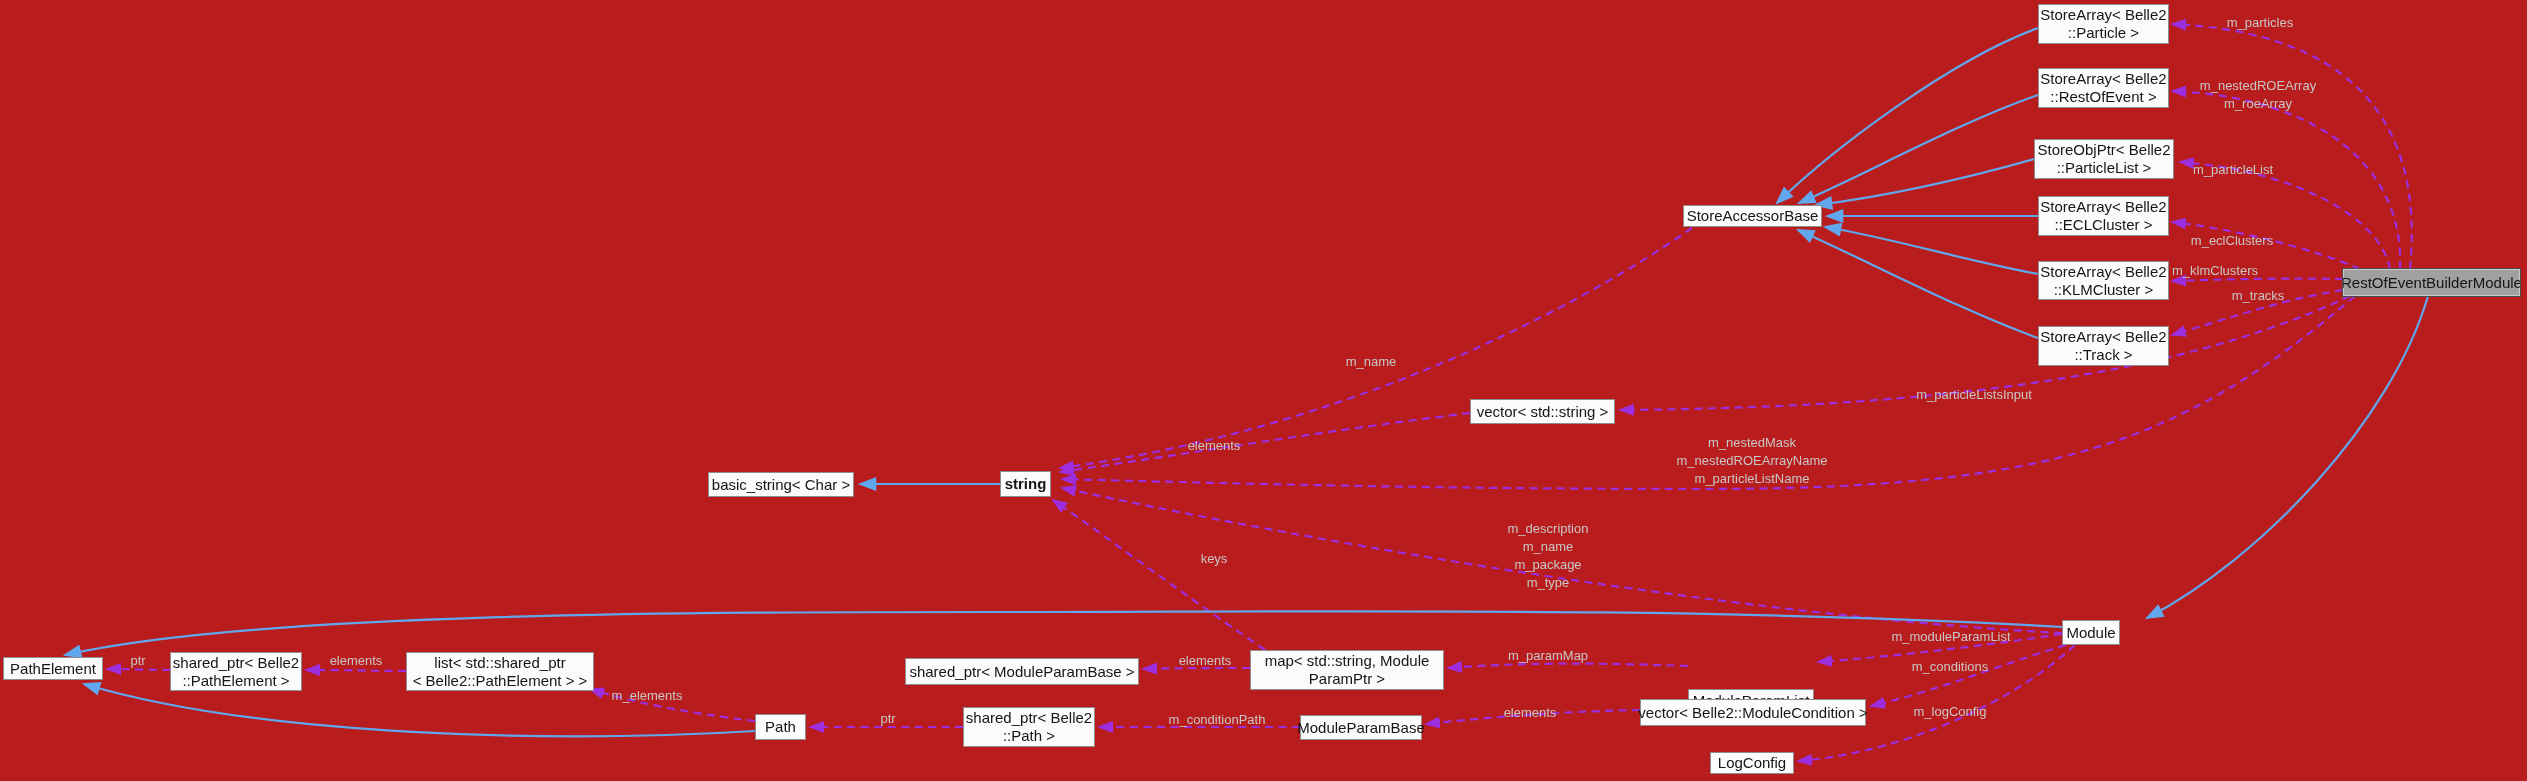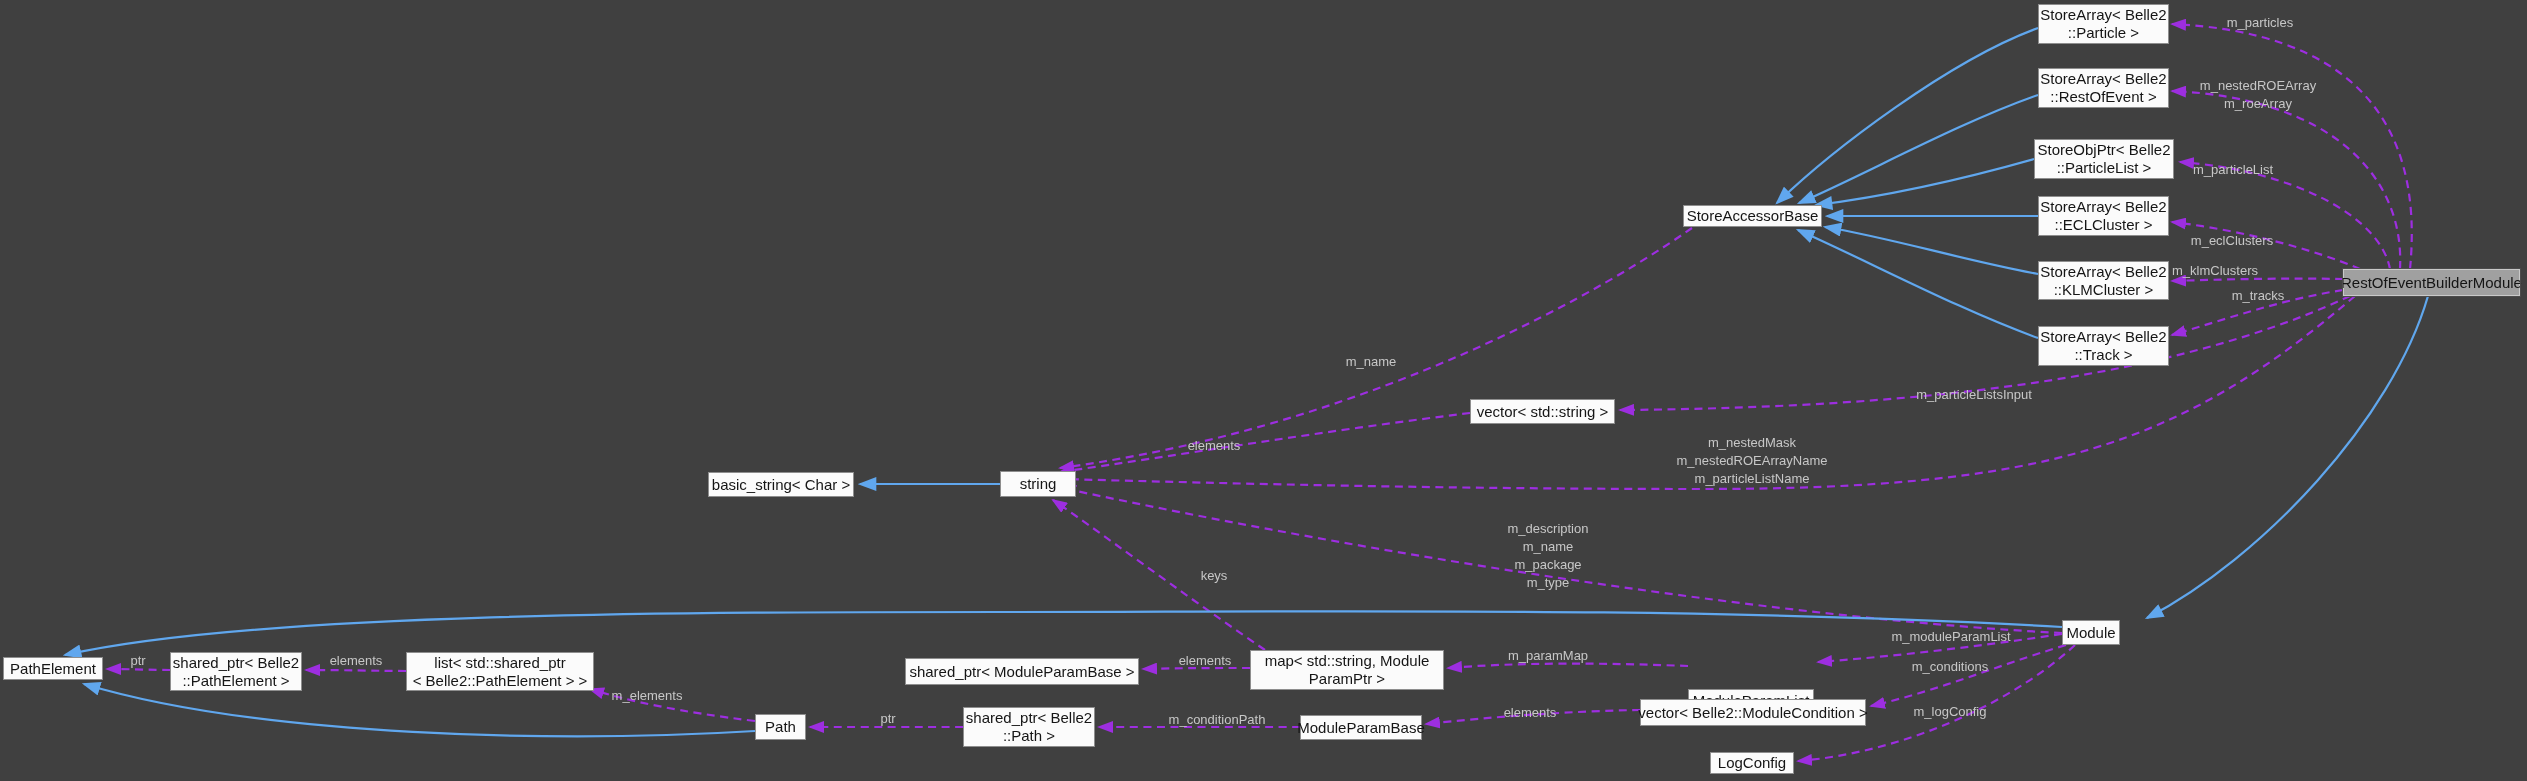--- a/index.html
+++ b/index.html
@@ -1,19 +1,19 @@
 <!DOCTYPE html>
 <html><head>
 <meta charset="utf-8">
 <style>
   html,body{margin:0;padding:0;background:#000;}
   #canvas{
     position:relative;
     width:2527px;height:781px;
-    background:#404040;
+    background:#b91c1c;
     font-family:"Liberation Sans", sans-serif;
     overflow:hidden;
   }
   #edge-svg{position:absolute;left:0;top:0;}
   .edge-uses{fill:none;stroke:#9d2ee0;stroke-width:2.2;stroke-dasharray:8 5.5;}
   .edge-inherits{fill:none;stroke:#60a7ee;stroke-width:2.2;}
   .node{
     position:absolute;
     display:flex;align-items:center;justify-content:center;
     text-align:center;
@@ -98,21 +98,21 @@
 ::ParticleList &gt;</div>
       <div class="node" style="left: 2038px; top: 196px; width: 131px; height: 40px;">StoreArray&lt; Belle2
 ::ECLCluster &gt;</div>
       <div class="node" style="left: 2038px; top: 261px; width: 131px; height: 39px;">StoreArray&lt; Belle2
 ::KLMCluster &gt;</div>
       <div class="node" style="left: 2038px; top: 326px; width: 131px; height: 40px;">StoreArray&lt; Belle2
 ::Track &gt;</div>
       <div class="node hl" style="left: 2343px; top: 269px; width: 177px; height: 27px;">RestOfEventBuilderModule</div>
       <div class="node" style="left: 1683px; top: 205px; width: 139px; height: 22px;">StoreAccessorBase</div>
       <div class="node" style="left: 1470px; top: 399px; width: 145px; height: 25px;">vector&lt; std::string &gt;</div>
-      <div class="node" style="left: 1000px; top: 471px; width: 76px; height: 26px;">string</div>
+      <div class="node" style="left: 1000px; top: 471px; width: 51px; height: 26px; font-weight: bold;">string</div>
       <div class="node" style="left: 708px; top: 472px; width: 146px; height: 25px;">basic_string&lt; Char &gt;</div>
       <div class="node" style="left: 2062px; top: 620px; width: 58px; height: 25px;">Module</div>
       <div class="node" style="left: 1688px; top: 689px; width: 126px; height: 24px;">ModuleParamList</div>
       <div class="node" style="left: 1640px; top: 699px; width: 226px; height: 27px;">vector&lt; Belle2::ModuleCondition &gt;</div>
       <div class="node" style="left: 1710px; top: 752px; width: 84px; height: 22px;">LogConfig</div>
       <div class="node" style="left: 1250px; top: 650px; width: 194px; height: 40px;">map&lt; std::string, Module
 ParamPtr &gt;</div>
       <div class="node" style="left: 905px; top: 658px; width: 234px; height: 27px;">shared_ptr&lt; ModuleParamBase &gt;</div>
       <div class="node" style="left: 1300px; top: 715px; width: 122px; height: 25px;">ModuleParamBase</div>
       <div class="node" style="left: 963px; top: 707px; width: 132px; height: 40px;">shared_ptr&lt; Belle2
@@ -135,21 +135,21 @@
       <div class="edge-label" style="left: 1950px; top: 395px; margin-left: 24px;">m_particleListsInput</div>
       <div class="edge-label" style="left: 1752px; top: 461px;">m_nestedMask
 m_nestedROEArrayName
 m_particleListName</div>
       <div class="edge-label" style="left: 1371px; top: 362px;">m_name</div>
       <div class="edge-label" style="left: 1214px; top: 446px;">elements</div>
       <div class="edge-label" style="left: 1548px; top: 556px;">m_description
 m_name
 m_package
 m_type</div>
-      <div class="edge-label" style="left: 1214px; top: 576px;">keys</div>
+      <div class="edge-label" style="left: 1214px; top: 559px;">keys</div>
       <div class="edge-label" style="left: 1951px; top: 637px;">m_moduleParamList</div>
       <div class="edge-label" style="left: 1950px; top: 667px;">m_conditions</div>
       <div class="edge-label" style="left: 1950px; top: 712px;">m_logConfig</div>
       <div class="edge-label" style="left: 1548px; top: 656px;">m_paramMap</div>
       <div class="edge-label" style="left: 1205px; top: 661px;">elements</div>
       <div class="edge-label" style="left: 1530px; top: 713px;">elements</div>
       <div class="edge-label" style="left: 1217px; top: 720px;">m_conditionPath</div>
       <div class="edge-label" style="left: 888px; top: 719px;">ptr</div>
       <div class="edge-label" style="left: 647px; top: 696px;">m_elements</div>
       <div class="edge-label" style="left: 356px; top: 661px;">elements</div>

